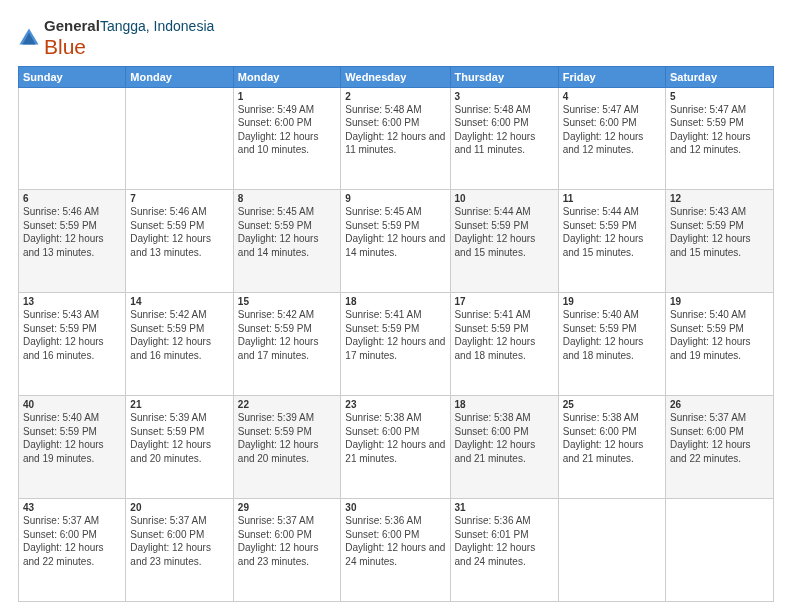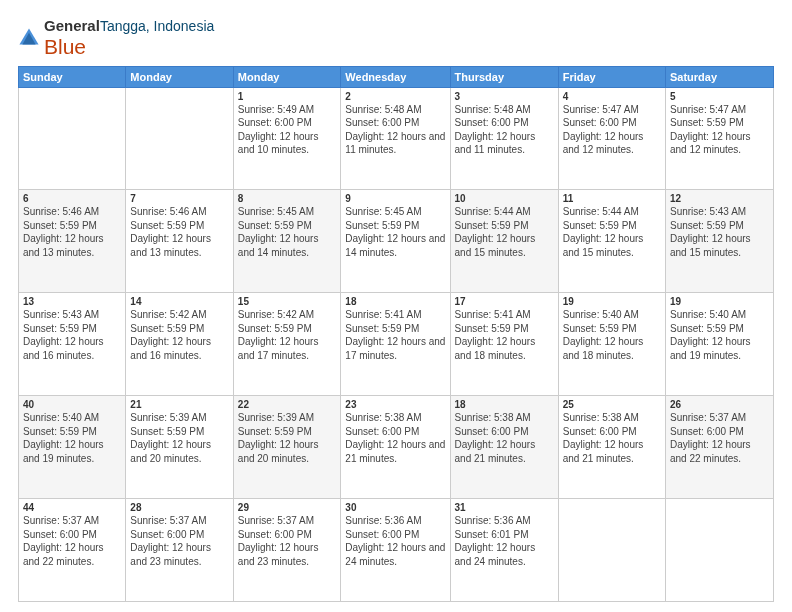--- a/index.html
+++ b/index.html
@@ -172,22 +172,22 @@
         <tr>
           <td><span class="day-num">40</span><span class="day-detail">Sunrise: 5:40 AM<br>Sunset: 5:59 PM<br>Daylight: 12 hours and 19 minutes.</span></td>
           <td><span class="day-num">21</span><span class="day-detail">Sunrise: 5:39 AM<br>Sunset: 5:59 PM<br>Daylight: 12 hours and 20 minutes.</span></td>
           <td><span class="day-num">22</span><span class="day-detail">Sunrise: 5:39 AM<br>Sunset: 5:59 PM<br>Daylight: 12 hours and 20 minutes.</span></td>
           <td><span class="day-num">23</span><span class="day-detail">Sunrise: 5:38 AM<br>Sunset: 6:00 PM<br>Daylight: 12 hours and 21 minutes.</span></td>
           <td><span class="day-num">18</span><span class="day-detail">Sunrise: 5:38 AM<br>Sunset: 6:00 PM<br>Daylight: 12 hours and 21 minutes.</span></td>
           <td><span class="day-num">25</span><span class="day-detail">Sunrise: 5:38 AM<br>Sunset: 6:00 PM<br>Daylight: 12 hours and 21 minutes.</span></td>
           <td><span class="day-num">26</span><span class="day-detail">Sunrise: 5:37 AM<br>Sunset: 6:00 PM<br>Daylight: 12 hours and 22 minutes.</span></td>
         </tr>
         <tr>
-          <td><span class="day-num">44</span><span class="day-detail">Sunrise: 5:37 AM<br>Sunset: 6:00 PM<br>Daylight: 12 hours and 22 minutes.</span></td>
-          <td><span class="day-num">28</span><span class="day-detail">Sunrise: 5:37 AM<br>Sunset: 6:00 PM<br>Daylight: 12 hours and 23 minutes.</span></td>
+          <td><span class="day-num">43</span><span class="day-detail">Sunrise: 5:37 AM<br>Sunset: 6:00 PM<br>Daylight: 12 hours and 22 minutes.</span></td>
+          <td><span class="day-num">20</span><span class="day-detail">Sunrise: 5:37 AM<br>Sunset: 6:00 PM<br>Daylight: 12 hours and 23 minutes.</span></td>
           <td><span class="day-num">29</span><span class="day-detail">Sunrise: 5:37 AM<br>Sunset: 6:00 PM<br>Daylight: 12 hours and 23 minutes.</span></td>
           <td><span class="day-num">30</span><span class="day-detail">Sunrise: 5:36 AM<br>Sunset: 6:00 PM<br>Daylight: 12 hours and 24 minutes.</span></td>
           <td><span class="day-num">31</span><span class="day-detail">Sunrise: 5:36 AM<br>Sunset: 6:01 PM<br>Daylight: 12 hours and 24 minutes.</span></td>
           <td class="empty-cell"></td>
           <td class="empty-cell"></td>
         </tr>
       </tbody>
   </table>
 </div>
 

